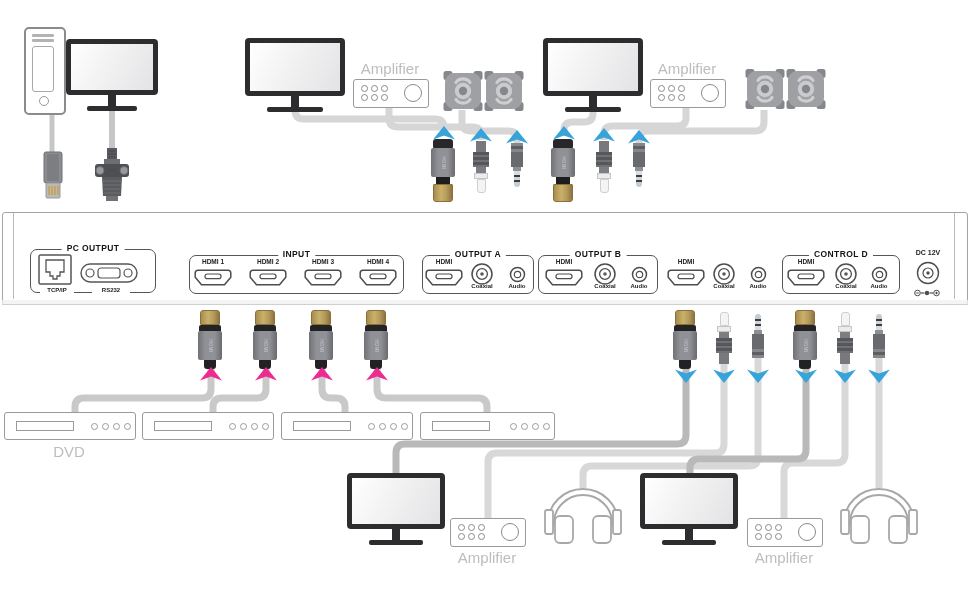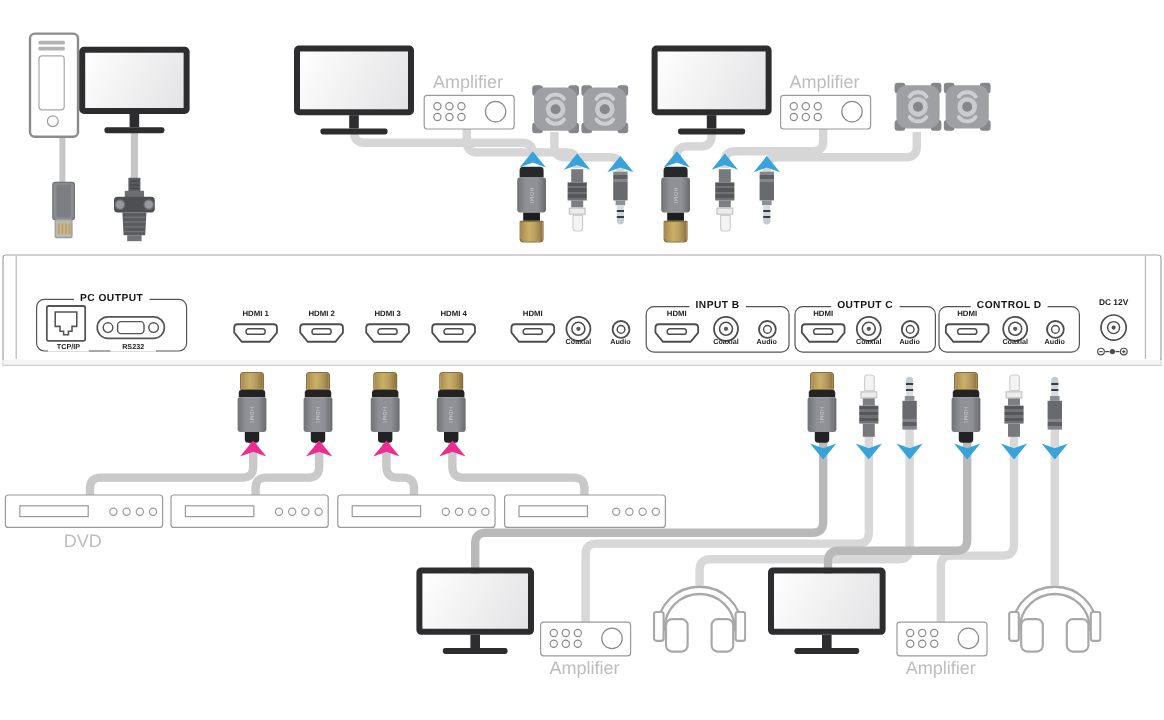--- a/index.html
+++ b/index.html
@@ -275,20 +275,23 @@
   </svg>
   <div class="sub-label" style="left:40px;top:287px;width:30px">TCP/IP</div>
   <svg class="abs portel" style="left:80px;top:261px" width="58" height="24">
     <rect x="1" y="3" width="56" height="18" rx="9" fill="#fff" stroke="#555" stroke-width="1.4"></rect>
     <circle cx="10" cy="12" r="4" fill="none" stroke="#555" stroke-width="1.2"></circle>
     <circle cx="48" cy="12" r="4" fill="none" stroke="#555" stroke-width="1.2"></circle>
     <rect x="18" y="7" width="22" height="10" rx="3" fill="none" stroke="#555" stroke-width="1.2"></rect>
   </svg>
   <div class="sub-label" style="left:92px;top:287px;width:34px">RS232</div>
 
+  <div class="secbox" style="left:189px;top:255px;width:213px;height:37px">
+    <span class="sec-title">INPUT</span>
+  </div>
   <div class="port-label" style="left:193px;top:258px">HDMI 1</div>
   <div class="port-label" style="left:248px;top:258px">HDMI 2</div>
   <div class="port-label" style="left:303px;top:258px">HDMI 3</div>
   <div class="port-label" style="left:358px;top:258px">HDMI 4</div>
   <svg class="abs portel" style="left:194px;top:269px" width="38" height="17">
       <path d="M4,1.2 H34 Q36.8,1.2 36.8,4 V8.2 L30.5,15.8 H7.5 L1.2,8.2 V4 Q1.2,1.2 4,1.2 Z" fill="#fff" stroke="#4d4d4d" stroke-width="1.5"></path>
       <rect x="11" y="5" width="16" height="4.6" rx="2.2" fill="none" stroke="#4d4d4d" stroke-width="1.2"></rect>
     </svg>
   <svg class="abs portel" style="left:249px;top:269px" width="38" height="17">
       <path d="M4,1.2 H34 Q36.8,1.2 36.8,4 V8.2 L30.5,15.8 H7.5 L1.2,8.2 V4 Q1.2,1.2 4,1.2 Z" fill="#fff" stroke="#4d4d4d" stroke-width="1.5"></path>
@@ -296,60 +299,60 @@
     </svg>
   <svg class="abs portel" style="left:304px;top:269px" width="38" height="17">
       <path d="M4,1.2 H34 Q36.8,1.2 36.8,4 V8.2 L30.5,15.8 H7.5 L1.2,8.2 V4 Q1.2,1.2 4,1.2 Z" fill="#fff" stroke="#4d4d4d" stroke-width="1.5"></path>
       <rect x="11" y="5" width="16" height="4.6" rx="2.2" fill="none" stroke="#4d4d4d" stroke-width="1.2"></rect>
     </svg>
   <svg class="abs portel" style="left:359px;top:269px" width="38" height="17">
       <path d="M4,1.2 H34 Q36.8,1.2 36.8,4 V8.2 L30.5,15.8 H7.5 L1.2,8.2 V4 Q1.2,1.2 4,1.2 Z" fill="#fff" stroke="#4d4d4d" stroke-width="1.5"></path>
       <rect x="11" y="5" width="16" height="4.6" rx="2.2" fill="none" stroke="#4d4d4d" stroke-width="1.2"></rect>
     </svg>
 
+  <div class="secbox" style="left:422px;top:255px;width:110px;height:37px">
+    <span class="sec-title">OUTPUT A</span>
+  </div>
   <div class="port-label" style="left:424px;top:258px">HDMI</div>
   <svg class="abs portel" style="left:425px;top:269px" width="38" height="17">
       <path d="M4,1.2 H34 Q36.8,1.2 36.8,4 V8.2 L30.5,15.8 H7.5 L1.2,8.2 V4 Q1.2,1.2 4,1.2 Z" fill="#fff" stroke="#4d4d4d" stroke-width="1.5"></path>
       <rect x="11" y="5" width="16" height="4.6" rx="2.2" fill="none" stroke="#4d4d4d" stroke-width="1.2"></rect>
     </svg>
   <svg class="abs portel" style="left:470px;top:262px" width="24" height="24">
       <circle cx="12" cy="12" r="10" fill="#fff" stroke="#4d4d4d" stroke-width="1.5"></circle>
       <circle cx="12" cy="12" r="5.4" fill="none" stroke="#4d4d4d" stroke-width="1.3"></circle>
       <circle cx="12" cy="12" r="1.8" fill="#5a5a5a"></circle>
     </svg>
   <div class="port-label" style="left:462px;top:283px;font-size:6px">Coaxial</div>
   <svg class="abs portel" style="left:509px;top:266px" width="17" height="17">
       <circle cx="8.5" cy="8.5" r="7" fill="#fff" stroke="#4d4d4d" stroke-width="1.5"></circle>
       <circle cx="8.5" cy="8.5" r="3.2" fill="none" stroke="#4d4d4d" stroke-width="1.2"></circle>
     </svg>
   <div class="port-label" style="left:497px;top:283px;font-size:6px">Audio</div>
 
   <div class="secbox" style="left:538px;top:255px;width:118px;height:37px">
-    <span class="sec-title">INPUT B</span>
+    <span class="sec-title">OUTPUT B</span>
   </div>
   <div class="port-label" style="left:544px;top:258px">HDMI</div>
   <svg class="abs portel" style="left:545px;top:269px" width="38" height="17">
       <path d="M4,1.2 H34 Q36.8,1.2 36.8,4 V8.2 L30.5,15.8 H7.5 L1.2,8.2 V4 Q1.2,1.2 4,1.2 Z" fill="#fff" stroke="#4d4d4d" stroke-width="1.5"></path>
       <rect x="11" y="5" width="16" height="4.6" rx="2.2" fill="none" stroke="#4d4d4d" stroke-width="1.2"></rect>
     </svg>
   <svg class="abs portel" style="left:593px;top:262px" width="24" height="24">
       <circle cx="12" cy="12" r="10" fill="#fff" stroke="#4d4d4d" stroke-width="1.5"></circle>
       <circle cx="12" cy="12" r="5.4" fill="none" stroke="#4d4d4d" stroke-width="1.3"></circle>
       <circle cx="12" cy="12" r="1.8" fill="#5a5a5a"></circle>
     </svg>
   <div class="port-label" style="left:585px;top:283px;font-size:6px">Coaxial</div>
   <svg class="abs portel" style="left:631px;top:266px" width="17" height="17">
       <circle cx="8.5" cy="8.5" r="7" fill="#fff" stroke="#4d4d4d" stroke-width="1.5"></circle>
       <circle cx="8.5" cy="8.5" r="3.2" fill="none" stroke="#4d4d4d" stroke-width="1.2"></circle>
     </svg>
   <div class="port-label" style="left:619px;top:283px;font-size:6px">Audio</div>
 
-  <div class="secbox" style="left:662px;top:255px;width:116px;height:37px">
-    <span class="sec-title">OUTPUT C</span>
-  </div>
   <div class="port-label" style="left:666px;top:258px">HDMI</div>
   <svg class="abs portel" style="left:667px;top:269px" width="38" height="17">
       <path d="M4,1.2 H34 Q36.8,1.2 36.8,4 V8.2 L30.5,15.8 H7.5 L1.2,8.2 V4 Q1.2,1.2 4,1.2 Z" fill="#fff" stroke="#4d4d4d" stroke-width="1.5"></path>
       <rect x="11" y="5" width="16" height="4.6" rx="2.2" fill="none" stroke="#4d4d4d" stroke-width="1.2"></rect>
     </svg>
   <svg class="abs portel" style="left:712px;top:262px" width="24" height="24">
       <circle cx="12" cy="12" r="10" fill="#fff" stroke="#4d4d4d" stroke-width="1.5"></circle>
       <circle cx="12" cy="12" r="5.4" fill="none" stroke="#4d4d4d" stroke-width="1.3"></circle>
       <circle cx="12" cy="12" r="1.8" fill="#5a5a5a"></circle>
     </svg>

